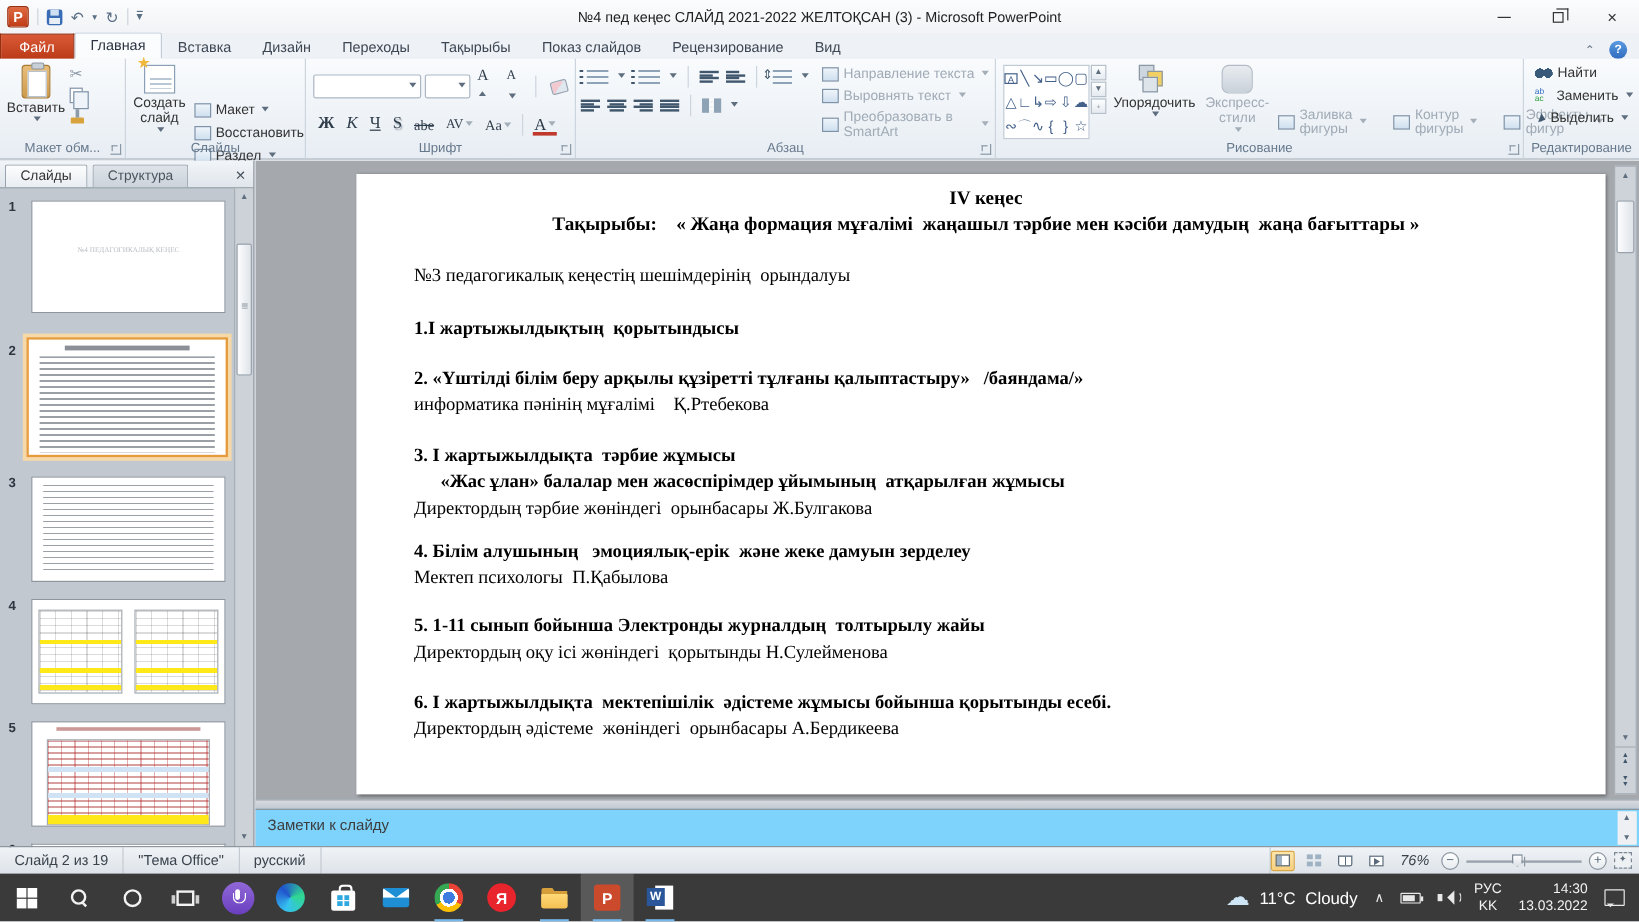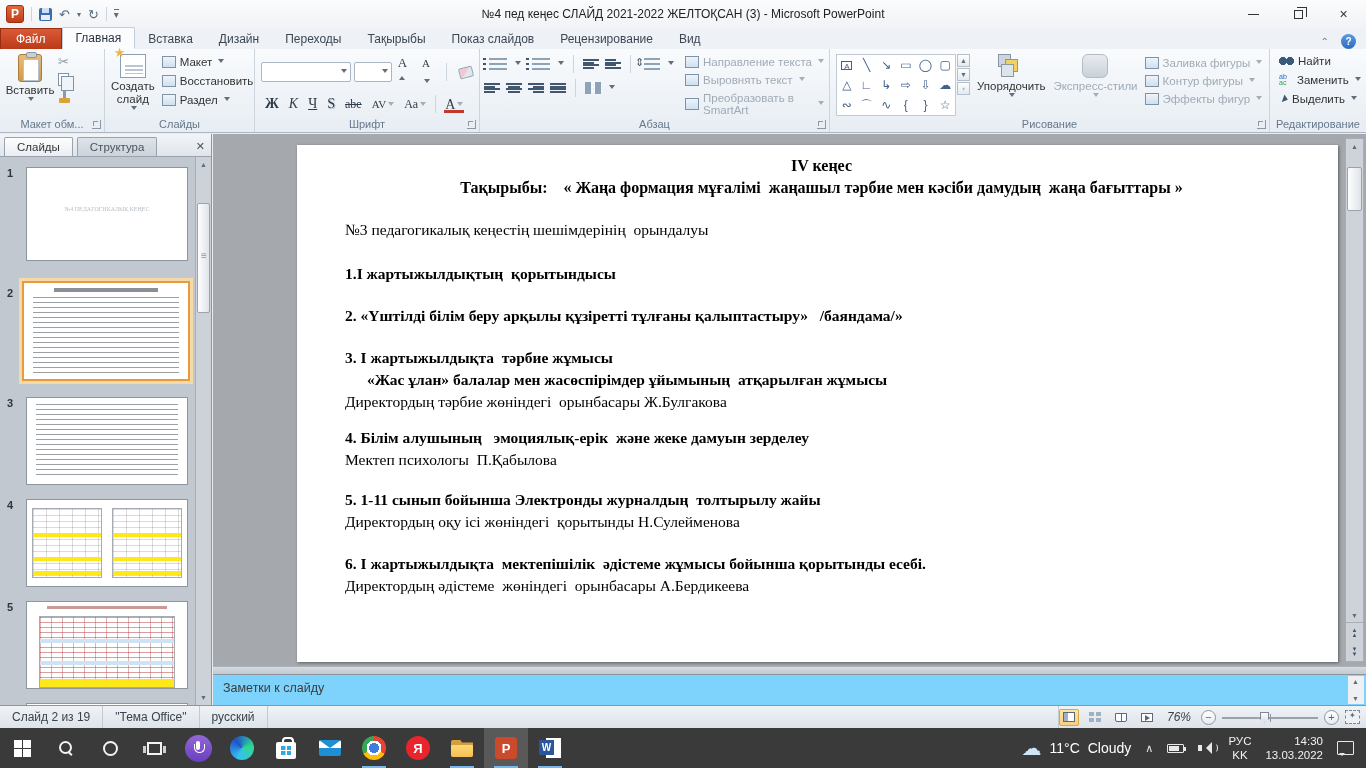--- a/index.html
+++ b/index.html
@@ -58,21 +58,21 @@
   .copyic::before { content:""; position:absolute; left:2px; top:2px; width:11px; height:13px; border:1px solid #7e92a8; background:#eef4fa; }
   .brush { width:13px; height:13px; position:relative; }
   .brush::before { content:""; position:absolute; left:1px; top:7px; width:11px; height:5px; background:#d8a23c; border-radius:1px; }
   .brush::after { content:""; position:absolute; left:5px; top:0; width:3px; height:7px; background:#8d9aa8; }
 
   
   .g-slides { width:150px; display:flex; }
   .newslide-ic { width:26px; height:24px; border:1px solid #8aa0b6; background:#fff; position:relative; margin-bottom:2px; }
   .newslide-ic::before { content:"★"; position:absolute; left:-7px; top:-9px; color:#f0b83c; font-size:13px; }
   .newslide-ic::after { content:""; position:absolute; left:4px; top:10px; width:18px; height:9px; background:repeating-linear-gradient(180deg,#b9c6d4 0 2px,transparent 2px 4px); }
-  .slides-col { display:flex; flex-direction:column; gap:3px; padding-top:2px; }
+  .slides-col { display:flex; flex-direction:column; gap:3px; padding-top:2px;margin-top:30px; }
 
   
   .g-font { width:225px; display:flex; flex-direction:column; }
   .font-row1 { display:flex; align-items:center; gap:3px; padding:2px 4px 4px; }
   .combo { height:20px; border:1px solid #abb7c5; background:#fff; display:flex; align-items:center; justify-content:flex-end; padding-right:3px; border-radius:2px; }
   .combo-font { width:96px; } .combo-size { width:40px; }
   .fbtn { font-family:"Liberation Serif",serif; font-size:13px; color:#33404e; padding:0 3px; line-height:18px; }
   .growA { font-size:13px; } .shrinkA { font-size:11px; }
   .caret-up { display:inline-block; width:0;height:0;border:3px solid transparent;border-bottom:4px solid #5f6e7e; vertical-align:super; margin-left:1px;}
   .eraser { width:15px; height:11px; background:linear-gradient(135deg,#f4c8cf 50%,#dfe7ef 50%); border:1px solid #97a4b2; border-radius:2px; transform:rotate(-15deg); margin-left:6px; }
@@ -109,21 +109,21 @@
   .shp { display:grid; place-items:center; font-size:12px; color:#44618a; line-height:1; }
   .shp-tb { font-size:8px; border:1px solid #44618a; width:11px; height:9px; margin:auto; text-align:center; line-height:9px; }
   .shp-scroll { width:14px; display:flex; flex-direction:column; justify-content:flex-start; gap:1px; margin:2px 2px 0 1px; }
   .sc-btn { width:13px; height:13px; border:1px solid #b6c0cb; background:linear-gradient(#fdfefe,#e4eaf0); color:#5f6e7e; font-size:7px; display:grid; place-items:center; }
   .arrange-ic { width:26px; height:24px; position:relative; margin-bottom:2px; }
   .arrange-ic b { position:absolute; width:13px; height:13px; border:1px solid #8a97a5; }
   .arrange-ic b:nth-child(1){ left:0; top:0; background:#cdd6df; }
   .arrange-ic b:nth-child(2){ left:7px; top:5px; background:#f2d063; }
   .arrange-ic b:nth-child(3){ left:3px; top:10px; background:#dde4ea; }
   .qstyle-ic { width:26px; height:24px; border-radius:6px; background:linear-gradient(#e8ecf0,#c9d1d9); border:1px solid #b3bcc6; margin-bottom:2px; }
-  .draw-col { display:flex; flex-direction:column; gap:2px; padding-top:3px; }
+  .draw-col { display:flex; flex-direction:row; gap:16px; padding-top:3px;align-items:flex-end; }
   .bigbtn.grayed { color:#a0abb6; }
 
   
   .g-edit { flex:1; border-right:none; display:flex; flex-direction:column; gap:3px; padding-top:4px; padding-left:6px; }
   .binoc { width:15px; height:10px; background:
       radial-gradient(circle at 4px 5px,#3a5a7a 0 4px,transparent 4px),
       radial-gradient(circle at 11px 5px,#3a5a7a 0 4px,transparent 4px); flex:none; }
   .repl-ic { font-size:7px; line-height:6px; color:#2f6cc0; flex:none; width:14px; }
   .repl-ic .g { color:#2f9e44; }
   .sel-ic { width:0; height:0; border-left:5px solid #41576d; border-top:4px solid transparent; border-bottom:4px solid transparent; transform:rotate(20deg); flex:none; margin-left:4px; }
@@ -600,20 +600,21 @@
       </div>
     </div>
 
     <div id="workspace">
       <div id="slide">
         <div class="sline c">IV кеңес</div>
         <div class="sline c">Тақырыбы:    « Жаңа формация мұғалімі  жаңашыл тәрбие мен кәсіби дамудың  жаңа бағыттары »</div>
         <div class="sline g20">№3 педагогикалық кеңестің шешімдерінің  орындалуы</div>
         <div class="sline b g22">1.І жартыжылдықтың  қорытындысы</div>
         <div class="sline b g20">2. «Үштілді білім беру арқылы құзіретті тұлғаны қалыптастыру»   /баяндама/»</div>
+        <div class="sline">информатика пәнінің мұғалімі    Қ.Ртебекова</div>
         <div class="sline b g20">3. І жартыжылдықта  тәрбие жұмысы</div>
         <div class="sline b ind">«Жас ұлан» балалар мен жасөспірімдер ұйымының  атқарылған жұмысы</div>
         <div class="sline">Директордың тәрбие жөніндегі  орынбасары Ж.Булгакова</div>
         <div class="sline b g14">4. Білім алушының   эмоциялық-ерік  және жеке дамуын зерделеу</div>
         <div class="sline">Мектеп психологы  П.Қабылова</div>
         <div class="sline b g18">5. 1-11 сынып бойынша Электронды журналдың  толтырылу жайы</div>
         <div class="sline">Директордың оқу ісі жөніндегі  қорытынды Н.Сулейменова</div>
         <div class="sline b g20">6. І жартыжылдықта  мектепішілік  әдістеме жұмысы бойынша қорытынды есебі.</div>
         <div class="sline">Директордың әдістеме  жөніндегі  орынбасары А.Бердикеева</div>
       </div>

